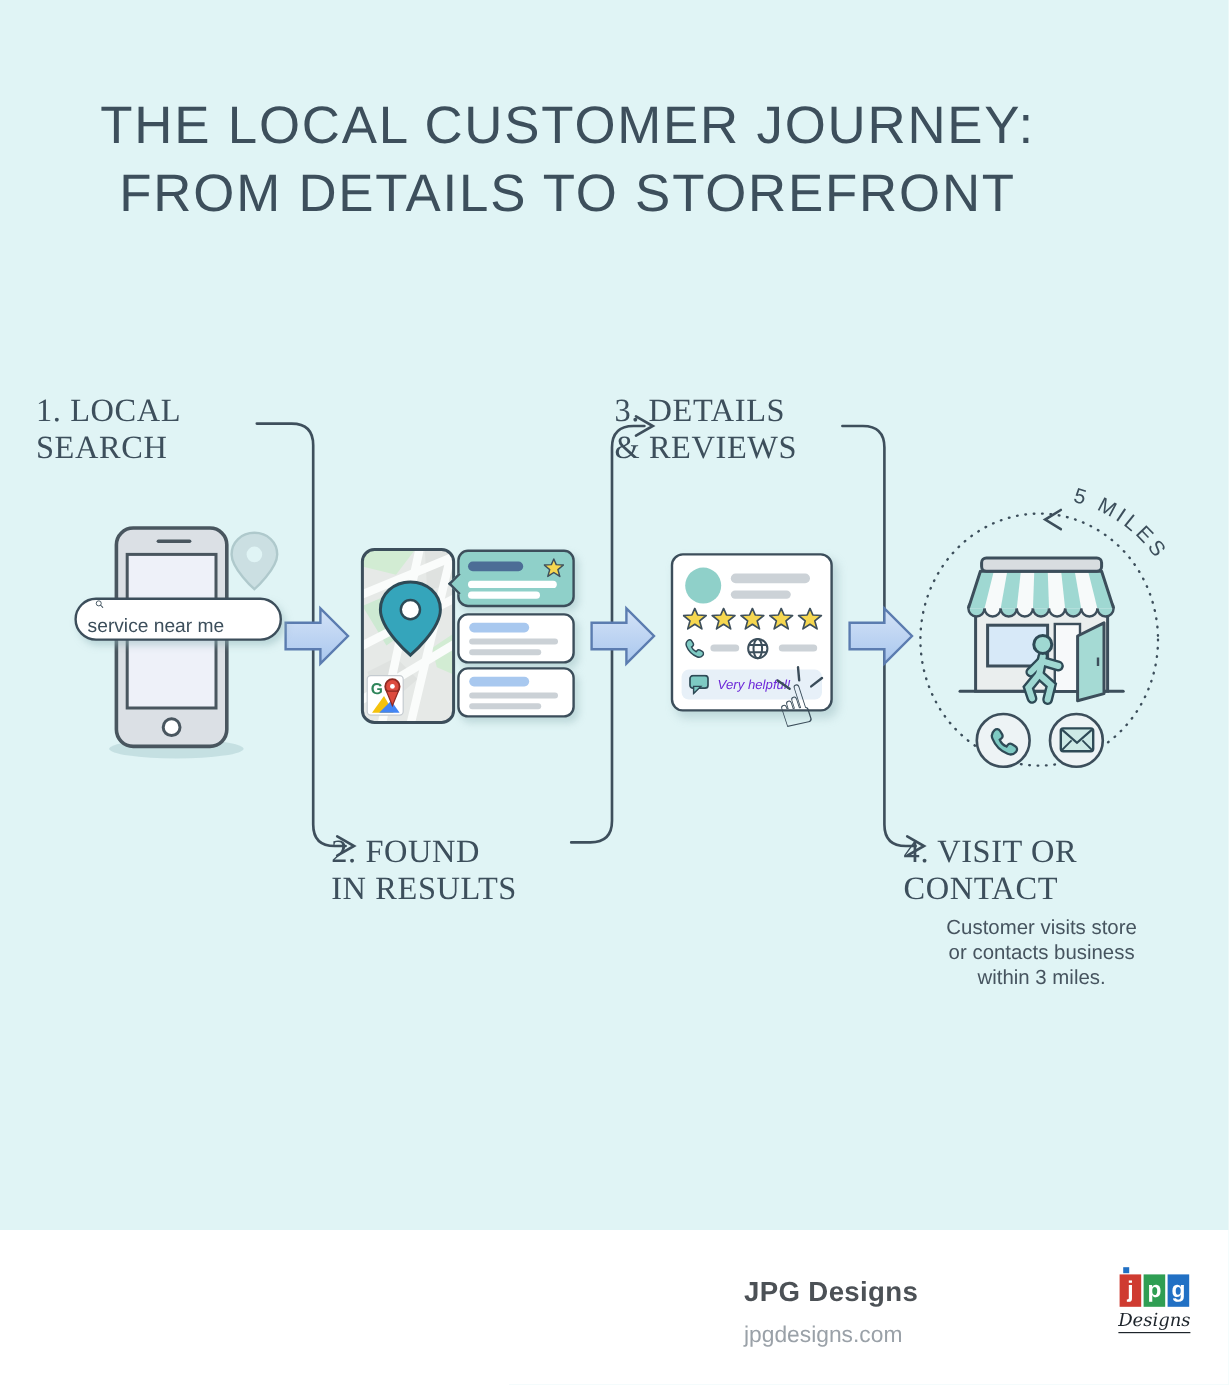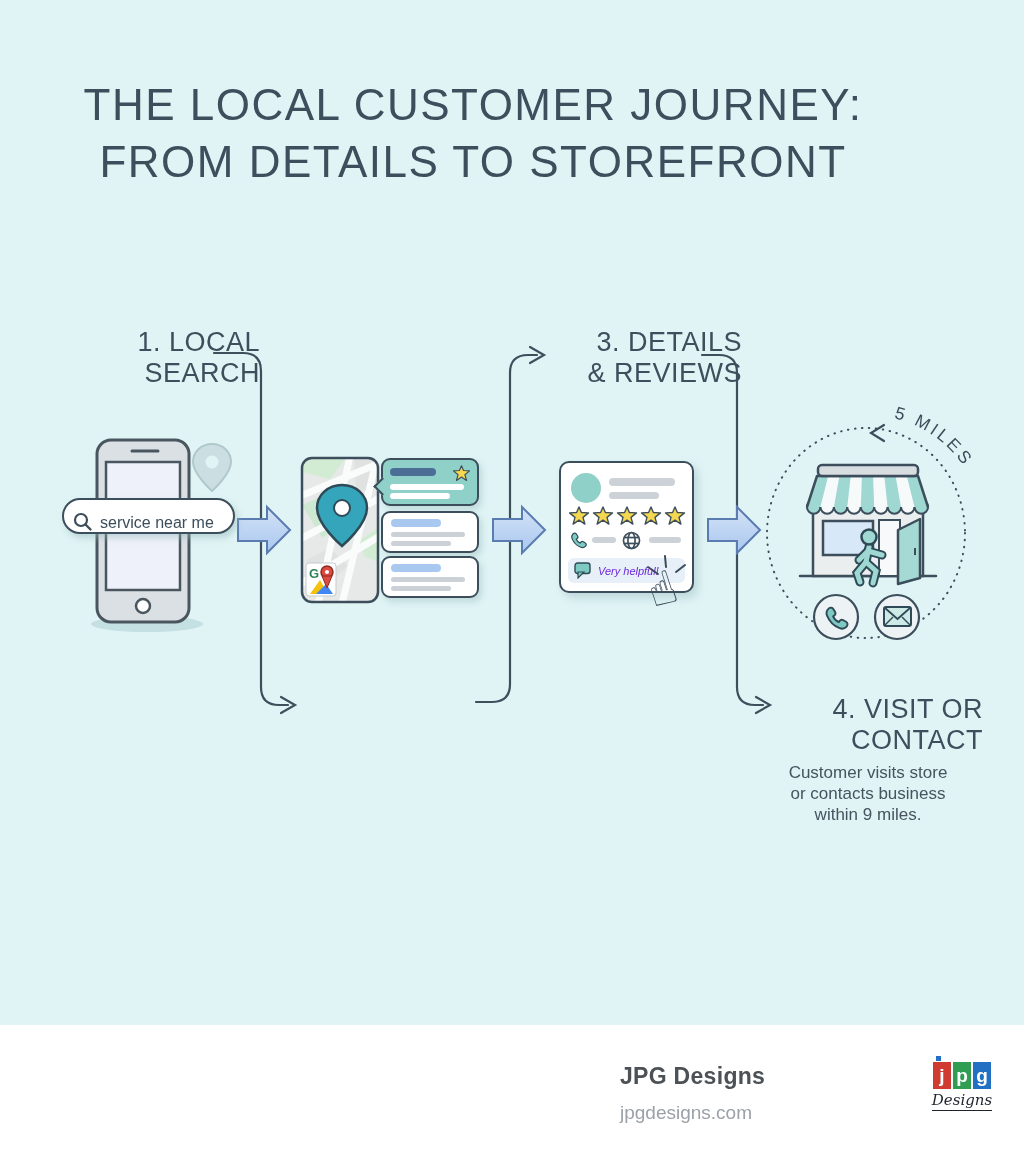--- a/index.html
+++ b/index.html
@@ -2,27 +2,27 @@
 <html><head>
 <meta charset="utf-8">
 <style>
   html,body{margin:0;padding:0;background:#fff;}
   #canvas{position:relative;width:1024px;height:1154px;overflow:hidden;
           background:#e0f4f5;font-family:"Liberation Sans",sans-serif;color:#3c4e5b;}
   .abs{position:absolute;}
   #scene{position:absolute;left:0;top:0;z-index:1;}
   .txt{z-index:2;}
   .title{width:946px;text-align:center;font-size:44px;letter-spacing:1.5px;line-height:57px;color:#3d4f5c;}
-  .step-label{width:230px;text-align:right;font-size:27px;letter-spacing:.5px;line-height:31px;
-              white-space:pre-line;color:#3d4f5c;}
+  .step-label{width:230px;text-align:left;font-size:27px;letter-spacing:.5px;line-height:31px;
+              white-space:pre-line;color:#3d4f5c;font-family:Liberation Serif, serif;}
   .step-desc{width:230px;text-align:center;font-size:17px;line-height:21px;white-space:pre-line;color:#46545f;}
   
   .pill{left:62px;top:498px;width:160px;height:32px;background:#fff;border:2.5px solid #3c4e5b;
-        border-radius:20px;display:flex;align-items:flex-end;padding-left:9px;gap:7px;
-        box-shadow:3px 4px 6px rgba(150,185,190,.5);}
+        border-radius:20px;display:flex;align-items:flex-start;padding-left:9px;gap:7px;
+        box-shadow:3px 4px 6px rgba(150,185,190,.5);flex-direction:column;}
   .pill span{font-size:16px;color:#3c4e5b;white-space:nowrap;}
   
   .rcard{left:381px;width:94px;background:#fff;border:2.5px solid #3c4e5b;border-radius:9px;
          box-shadow:3px 4px 6px rgba(140,175,180,.38);}
   .rcard .bar{position:absolute;border-radius:4px;}
   #rcard1{top:458px;height:44px;background:#8fd0c9;}
   #rcard1::before{content:"";position:absolute;left:-7px;top:20px;width:11px;height:11px;background:#8fd0c9;
                   border-left:2.5px solid #3c4e5b;border-bottom:2.5px solid #3c4e5b;transform:rotate(45deg);}
   #rcard2{top:511px;height:38px;}
   #rcard3{top:556px;height:38px;}
@@ -227,27 +227,29 @@
     </g>
   </svg>
 
   <div class="abs txt title" style="left:0;top:76px">
     <div>THE LOCAL CUSTOMER JOURNEY:</div>
     <div>FROM DETAILS TO STOREFRONT</div>
   </div>
 
   <div class="abs txt step-label" style="left:30px;top:327px">1. LOCAL
 SEARCH</div>
+  <div class="abs txt step-label" style="left:276px;top:694px">2. FOUND
+IN RESULTS</div>
   <div class="abs txt step-label" style="left:512px;top:327px">3. DETAILS
 &amp; REVIEWS</div>
   <div class="abs txt step-label" style="left:753px;top:694px">4. VISIT OR
 CONTACT</div>
   <div class="abs txt step-desc" style="left:753px;top:762px">Customer visits store
 or contacts business
-within 9 miles.</div>
+within 3 miles.</div>
 
   <div class="abs txt pill">
     <svg width="20" height="20" viewBox="0 0 20 20">
       <circle cx="8" cy="8" r="6" fill="none" stroke="#3c4e5b" stroke-width="2.2"></circle>
       <line x1="12.5" y1="12.5" x2="17.5" y2="17.5" stroke="#3c4e5b" stroke-width="2.4" stroke-linecap="round"></line>
     </svg>
     <span>service near me</span>
   </div>
 
   <div class="abs txt rcard" id="rcard1">

